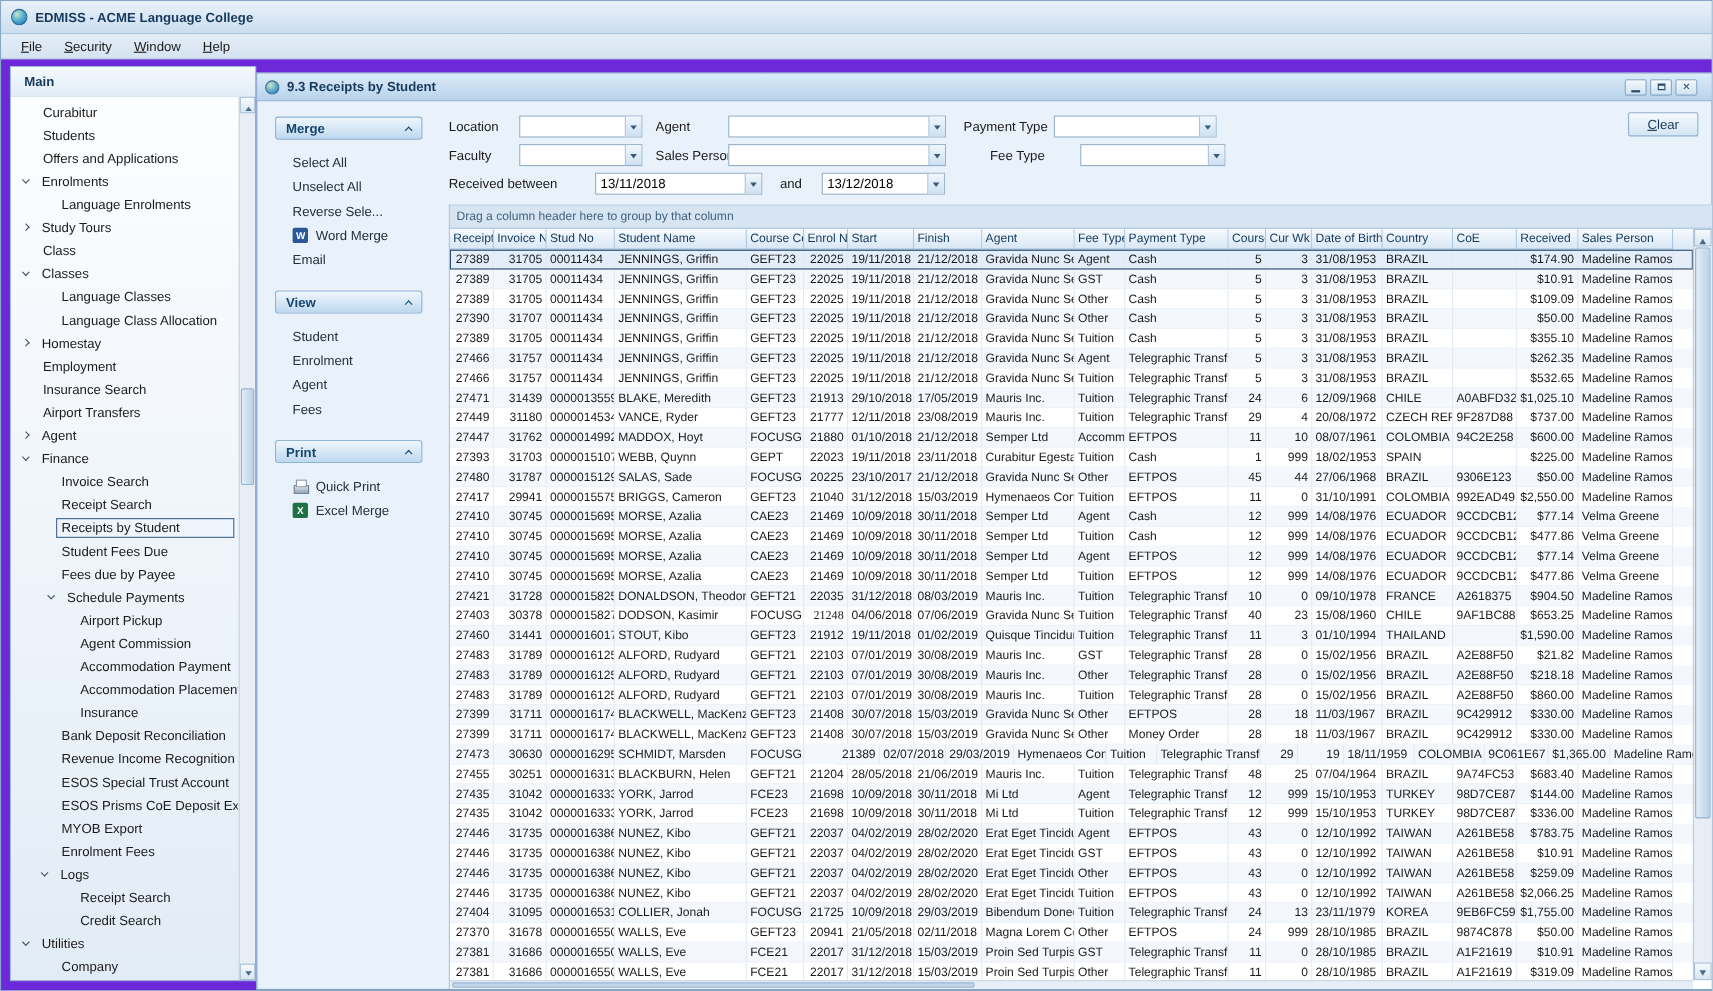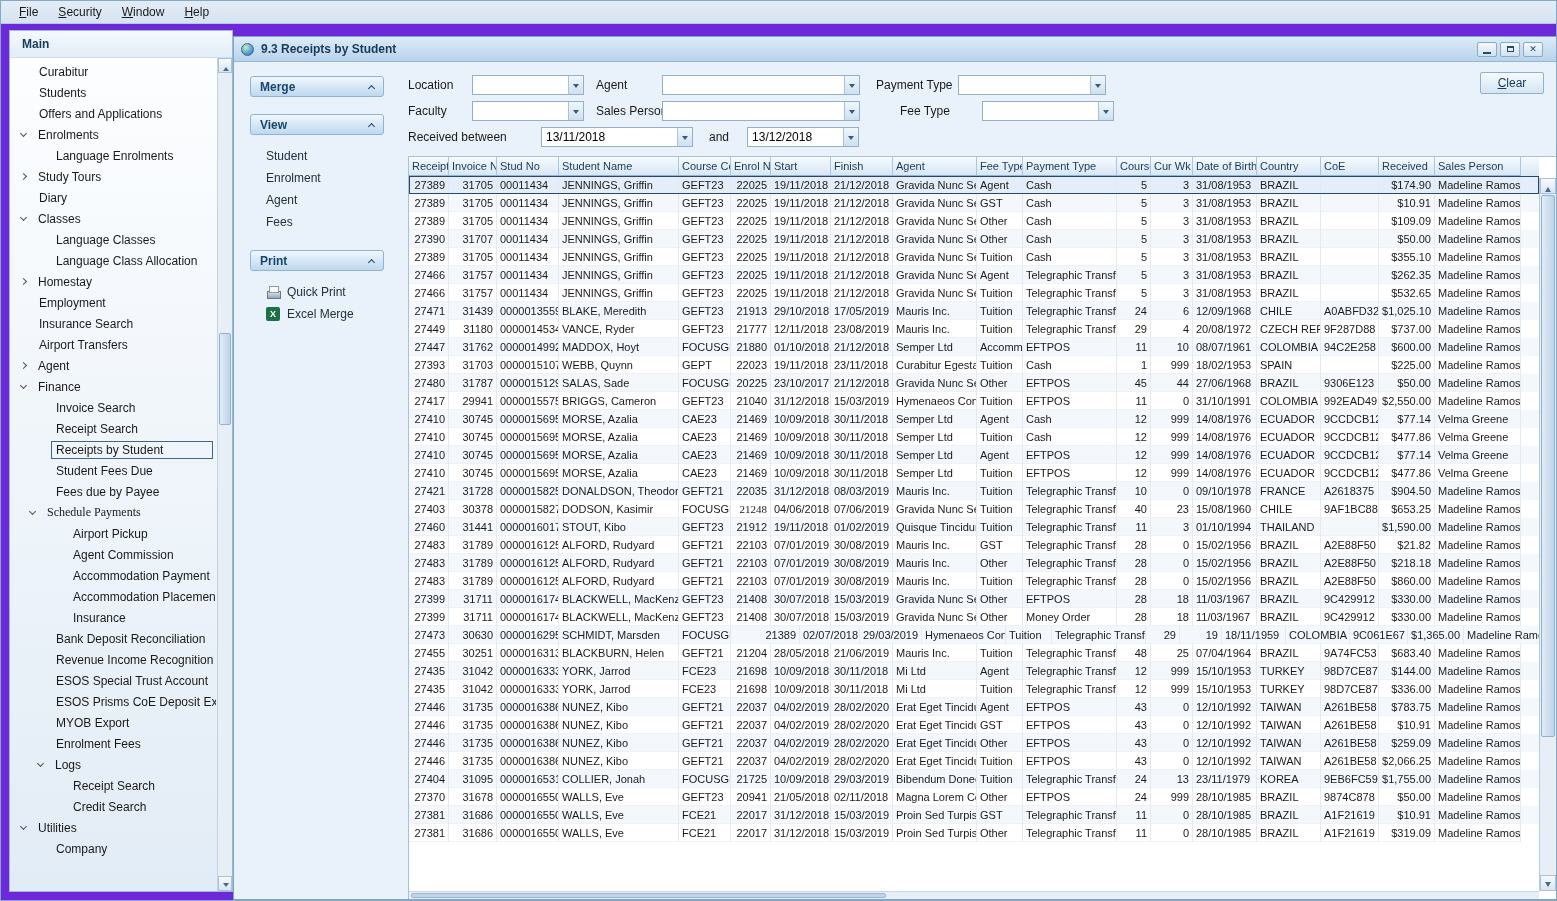--- a/index.html
+++ b/index.html
@@ -112,20 +112,24 @@
   .vs-arrow.down::after{top:6px;border:3.5px solid transparent;border-top:5px solid #4a6a8c;}
   .vs-thumb{position:absolute;left:1px;right:1px;top:17px;height:76%;background:linear-gradient(90deg,#e2ecf6,#bdd3e9);border:1px solid #92b2d2;border-radius:2px;}
   .hscroll{position:absolute;left:0;right:17px;bottom:0;height:8px;background:#e7eef6;border-top:1px solid #c8d8e8;}
   .hs-thumb{position:absolute;left:2px;top:1px;bottom:1px;width:42%;background:#c2d4e8;border:1px solid #9ab8d6;border-radius:2px;}
 </style>
 </head>
 <body>
 
 <div class="app">
 
+  <div class="titlebar">
+    <span class="app-icon"></span>
+    <span class="title-text">EDMISS - ACME Language College</span>
+  </div>
 
   <div class="menubar">
       <div class="menu-item"><u>F</u>ile</div>
       <div class="menu-item"><u>S</u>ecurity</div>
       <div class="menu-item"><u>W</u>indow</div>
       <div class="menu-item"><u>H</u>elp</div>
     </div>
 
   <div class="workspace">
 
@@ -147,21 +151,21 @@
               <span class="lbl">Enrolments</span>
             </div>
             <div class="tree-item" style="padding-left: 41px;">
               <span class="lbl">Language Enrolments</span>
             </div>
             <div class="tree-item" style="padding-left: 11px;">
               <span class="chev chev-right"></span>
               <span class="lbl">Study Tours</span>
             </div>
             <div class="tree-item" style="padding-left: 24px;">
-              <span class="lbl">Diary</span>
+              <span class="lbl">Class</span>
             </div>
             <div class="tree-item" style="padding-left: 11px;">
               <span class="chev chev-down"></span>
               <span class="lbl">Classes</span>
             </div>
             <div class="tree-item" style="padding-left: 41px;">
               <span class="lbl">Language Classes</span>
             </div>
             <div class="tree-item" style="padding-left: 41px;">
               <span class="lbl">Language Class Allocation</span>
@@ -195,21 +199,21 @@
             </div>
             <div class="tree-item selected" style="padding-left: 41px;">
               <span class="lbl">Receipts by Student</span>
             </div>
             <div class="tree-item" style="padding-left: 41px;">
               <span class="lbl">Student Fees Due</span>
             </div>
             <div class="tree-item" style="padding-left: 41px;">
               <span class="lbl">Fees due by Payee</span>
             </div>
-            <div class="tree-item" style="padding-left: 20px; font-family: Liberation Serif, serif;">
+            <div class="tree-item" style="padding-left: 34px;">
               <span class="chev chev-down"></span>
               <span class="lbl">Schedule Payments</span>
             </div>
             <div class="tree-item" style="padding-left: 58px;">
               <span class="lbl">Airport Pickup</span>
             </div>
             <div class="tree-item" style="padding-left: 58px;">
               <span class="lbl">Agent Commission</span>
             </div>
             <div class="tree-item" style="padding-left: 58px;">
@@ -283,20 +287,38 @@
       </div>
 
       <div class="mdi-body">
 
         <div class="toolpanel">
             <div class="tool-group">
               <div class="tg-header">
                 <span>Merge</span>
                 <span class="chev chev-up"></span>
               </div>
+              <div class="tg-items">
+                <div class="tool-item">
+                  <span>Select All</span>
+                </div>
+                <div class="tool-item">
+                  <span>Unselect All</span>
+                </div>
+                <div class="tool-item">
+                  <span>Reverse Sele...</span>
+                </div>
+                <div class="tool-item">
+                  <span class="ic ic-word"></span>
+                  <span>Word Merge</span>
+                </div>
+                <div class="tool-item">
+                  <span>Email</span>
+                </div>
+              </div>
             </div>
             <div class="tool-group">
               <div class="tg-header">
                 <span>View</span>
                 <span class="chev chev-up"></span>
               </div>
               <div class="tg-items">
                 <div class="tool-item">
                   <span>Student</span>
                 </div>
@@ -378,20 +400,23 @@
               </span>
               <span class="f-label and-lbl">and</span>
               <span class="combo w-d2">
                 <input value="13/12/2018" style="">
                 <span class="dbtn"></span>
               </span>
             </div>
           </div>
 
           <div class="grid-area">
+            <div class="group-band">
+              <span>Drag a column header here to group by that column</span>
+            </div>
             <div class="grid-viewport">
               <div class="header-row">
                   <div class="hcell" style="width: 40px;">Receipt No</div>
                   <div class="hcell" style="width: 48px;">Invoice No</div>
                   <div class="hcell" style="width: 62px;">Stud No</div>
                   <div class="hcell" style="width: 120px;">Student Name</div>
                   <div class="hcell" style="width: 52px;">Course Code</div>
                   <div class="hcell" style="width: 40px;">Enrol No</div>
                   <div class="hcell" style="width: 60px;">Start</div>
                   <div class="hcell" style="width: 62px;">Finish</div>

